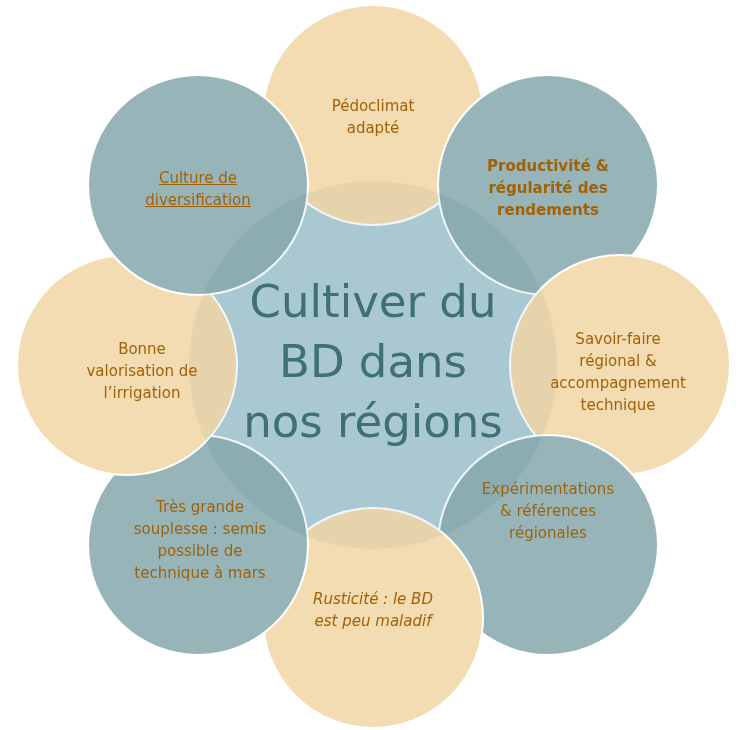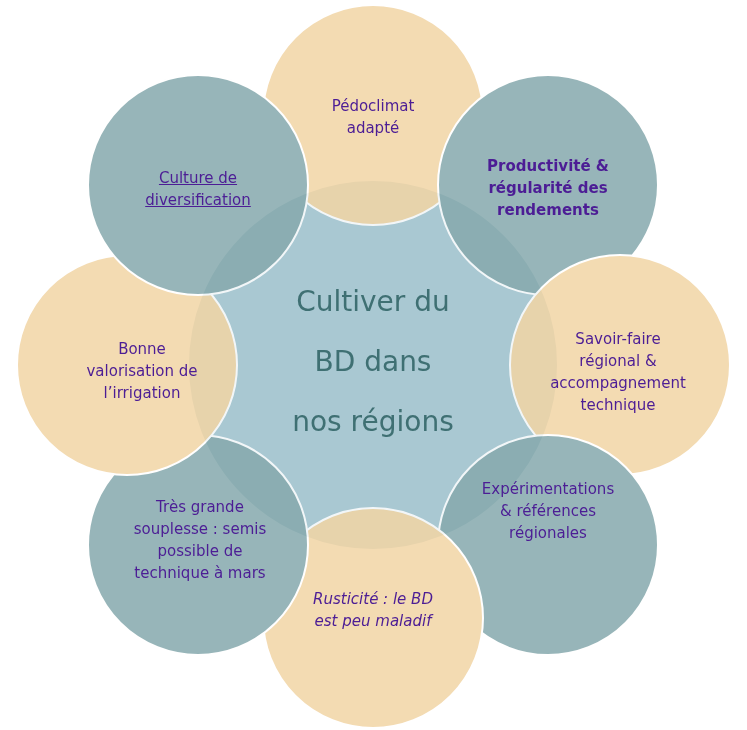--- a/index.html
+++ b/index.html
@@ -1,19 +1,19 @@
 <!DOCTYPE html>
 <html><head>
 <meta charset="utf-8">
 <style>
   html, body { margin:0; padding:0; background:#ffffff; }
   body { width:747px; height:730px; position:relative; overflow:hidden; font-family:"Liberation Sans", sans-serif; }
   svg { position:absolute; left:0; top:0; }
-  .label { position:absolute; text-align:center; color:#4c1d95; font-family:"DejaVu Sans", sans-serif; font-size:15px; line-height:22px; transform:translate(-50%,-50%); white-space:pre-line; }
-  .center-label { position:absolute; text-align:center; color:#3f7073; font-family:"DejaVu Sans", sans-serif; font-size:28px; line-height:60px; transform:translate(-50%,-50%); white-space:pre-line; }
+  .label { position:absolute; text-align:center; color:#a16207; font-family:"DejaVu Sans", sans-serif; font-size:15px; line-height:22px; transform:translate(-50%,-50%); white-space:pre-line; }
+  .center-label { position:absolute; text-align:center; color:#3f7073; font-family:"DejaVu Sans", sans-serif; font-size:45px; line-height:60px; transform:translate(-50%,-50%); white-space:pre-line; }
 </style>
 </head>
 <body>
 
 <svg width="747" height="730" viewBox="0 0 747 730">
   <circle cx="373" cy="365" r="185" fill="#a9c8d2" stroke="#ffffff" stroke-width="2"></circle>
   <g opacity="0.85">
     <circle cx="373" cy="115" r="110" fill="#f2d5a5" stroke="#ffffff" stroke-width="2"></circle>
     <circle cx="548" cy="185" r="110" fill="#86a9ad" stroke="#ffffff" stroke-width="2"></circle>
     <circle cx="620" cy="365" r="110" fill="#f2d5a5" stroke="#ffffff" stroke-width="2"></circle>

